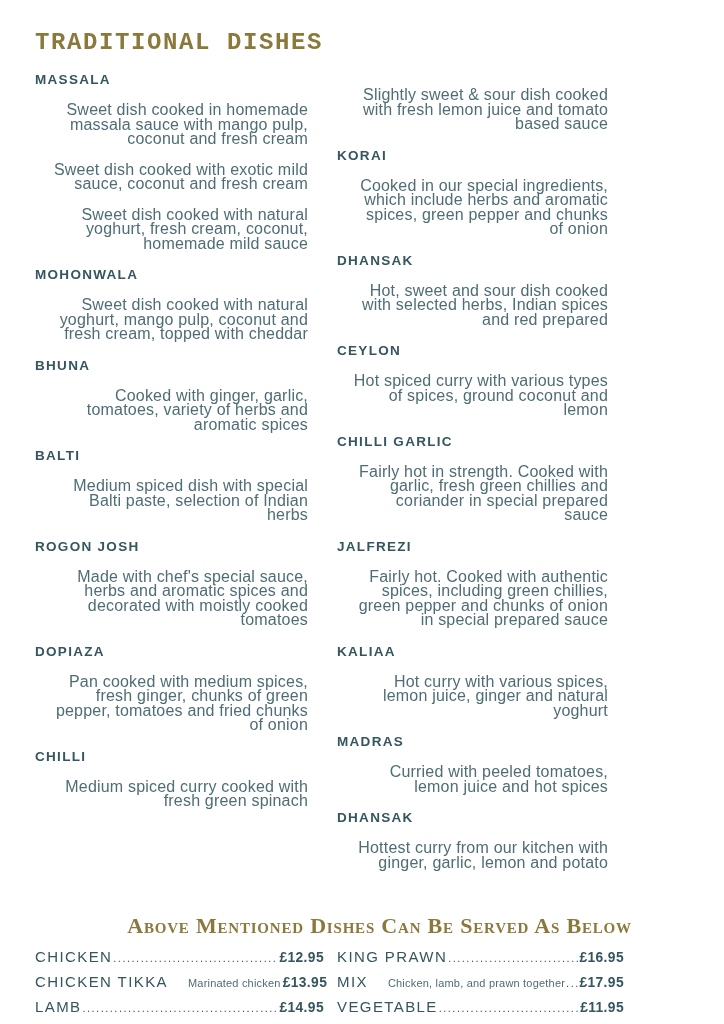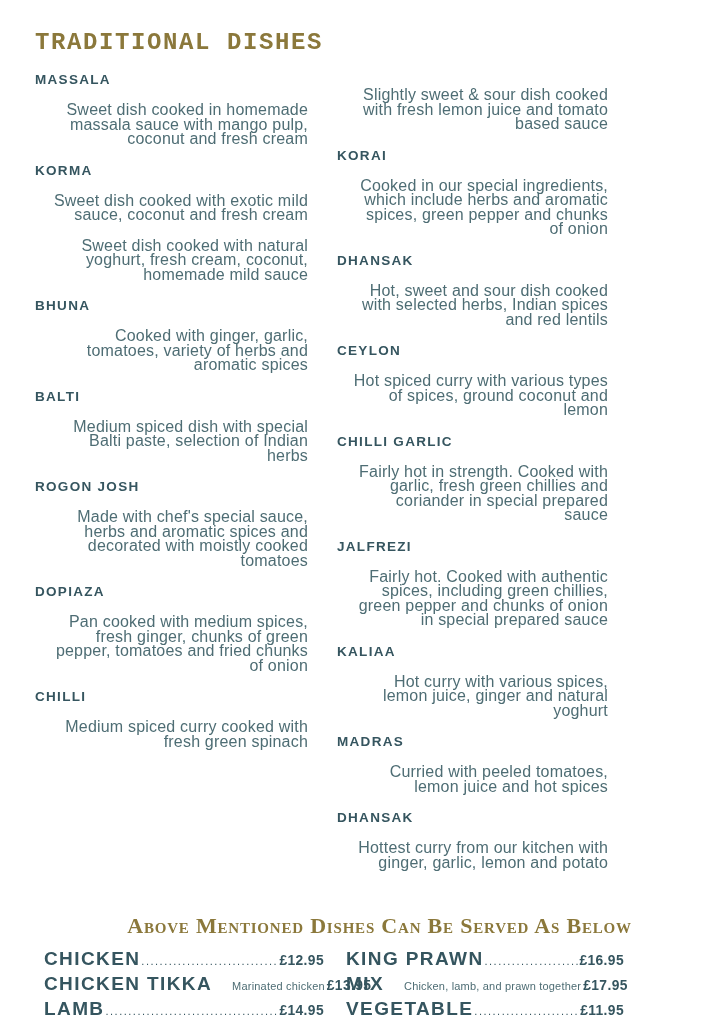--- a/index.html
+++ b/index.html
@@ -26,21 +26,21 @@
     color:#4e6d74;letter-spacing:0.2px;max-width:285px;text-align:right;
   }
   .serving-header{
     font-family:"Liberation Serif",serif;
     font-variant:small-caps;
     color:#8b783b;font-size:22px;line-height:24px;font-weight:700;
     letter-spacing:0.8px;margin:28px 0 10px 0;text-align:center;
   }
   .price-grid{display:grid;grid-template-columns:289px 287px;column-gap:13px;}
   .price-row{display:flex;align-items:baseline;height:25px;color:#35555f;}
-  .p-name{font-weight:700;font-size:19px;letter-spacing:1.4px;white-space:nowrap;margin-left:9px;}
+  .p-name{font-weight:400;font-size:15px;letter-spacing:1.4px;white-space:nowrap;}
   .p-note{font-size:11px;color:#4e6d74;margin-left:20px;letter-spacing:0.2px;white-space:nowrap;}
   .dots{
     flex:1;overflow:hidden;white-space:nowrap;
     font-size:11px;letter-spacing:1.5px;color:#35555f;margin:0 1px;
   }
   .dots::after{content:"...................................................................................................";}
   .p-price{font-weight:700;font-size:13.8px;letter-spacing:0.4px;white-space:nowrap;}
   .photo-grid{display:grid;grid-template-columns:288px 286px;column-gap:14px;margin-top:22px;}
   figure{margin:0;line-height:0;}
   svg{display:block;}
@@ -52,25 +52,28 @@
 
   <h1 class="page-title">TRADITIONAL DISHES</h1>
 
   <div class="dish-grid">
     <div class="col">
       <div class="dish">
         <h3>MASSALA</h3>
         <p>Sweet dish cooked in homemade massala sauce with mango pulp, coconut and fresh cream</p>
       </div>
       <div class="dish">
-        <h3>KORMA</h3>
         <p>Sweet dish cooked with exotic mild sauce, coconut and fresh cream</p>
       </div>
       <div class="dish">
         <p>Sweet dish cooked with natural yoghurt, fresh cream, coconut, homemade mild sauce</p>
+      </div>
+      <div class="dish">
+        <h3>MOHONWALA</h3>
+        <p>Sweet dish cooked with natural yoghurt, mango pulp, coconut and fresh cream, topped with cheddar</p>
       </div>
       <div class="dish">
         <h3>BHUNA</h3>
         <p>Cooked with ginger, garlic, tomatoes, variety of herbs and aromatic spices</p>
       </div>
       <div class="dish">
         <h3>BALTI</h3>
         <p>Medium spiced dish with special Balti paste, selection of Indian herbs</p>
       </div>
       <div class="dish">
@@ -89,21 +92,21 @@
     <div class="col">
       <div class="dish">
         <p>Slightly sweet &amp; sour dish cooked with fresh lemon juice and tomato based sauce</p>
       </div>
       <div class="dish">
         <h3>KORAI</h3>
         <p>Cooked in our special ingredients, which include herbs and aromatic spices, green pepper and chunks of onion</p>
       </div>
       <div class="dish">
         <h3>DHANSAK</h3>
-        <p>Hot, sweet and sour dish cooked with selected herbs, Indian spices and red lentils</p>
+        <p>Hot, sweet and sour dish cooked with selected herbs, Indian spices and red prepared</p>
       </div>
       <div class="dish">
         <h3>CEYLON</h3>
         <p>Hot spiced curry with various types of spices, ground coconut and lemon</p>
       </div>
       <div class="dish">
         <h3>CHILLI GARLIC</h3>
         <p>Fairly hot in strength. Cooked with garlic, fresh green chillies and coriander in special prepared sauce</p>
       </div>
       <div class="dish">

